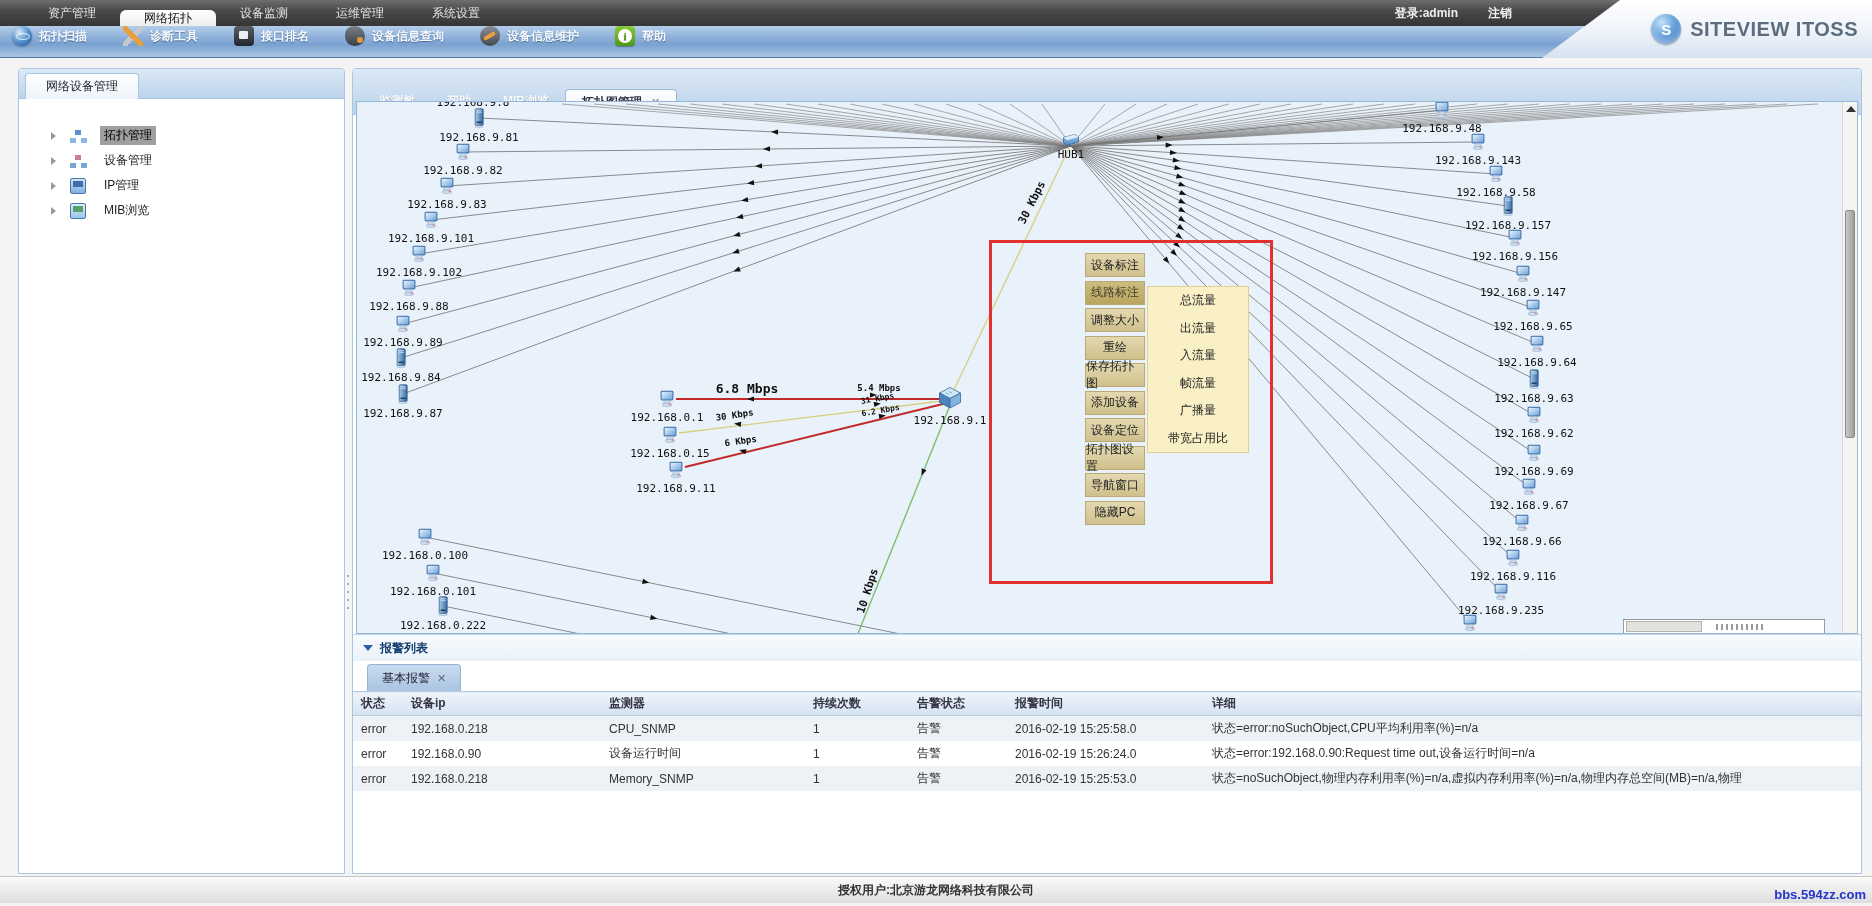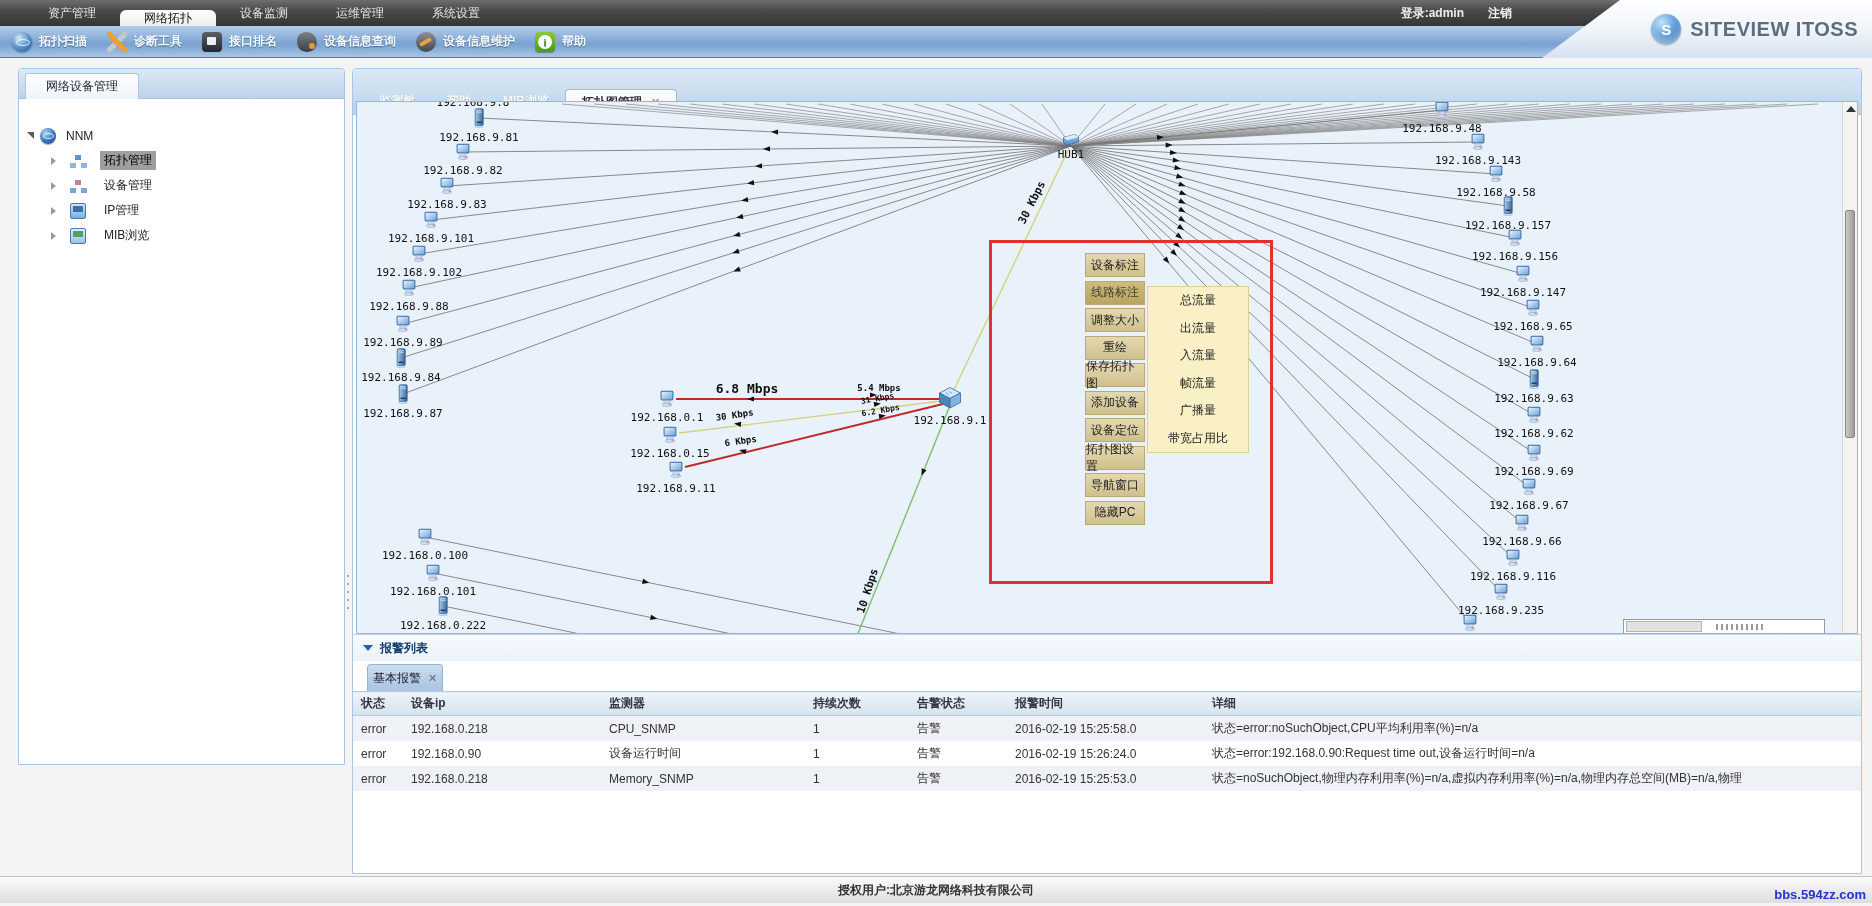--- a/index.html
+++ b/index.html
@@ -8,26 +8,26 @@
        font-family:"Liberation Sans","DejaVu Sans",sans-serif;background:#f4f4f4;}
 
   
   .menubar{position:absolute;left:0;top:0;width:100%;height:26px;
            background:linear-gradient(#6e6e6e,#4a4a4a 40%,#353535);}
   .menu-items{display:flex;height:100%;padding-left:24px;}
   .menu-item{color:#e6e6e6;font-size:12px;font-weight:normal;padding:0 24px;
              display:flex;align-items:center;cursor:default;}
   .menu-item.active{background:linear-gradient(#ffffff,#ededed);color:#111;
              border-radius:6px 6px 0 0;margin-top:10px;}
-  .login-area{position:absolute;right:360px;top:0;height:26px;display:flex;gap:24px;
+  .login-area{position:absolute;right:360px;top:0;height:26px;display:flex;gap:30px;
              align-items:center;color:#eee;font-size:12px;font-weight:bold;}
   .toolbar{position:absolute;left:0;top:26px;width:100%;height:32px;
            background:linear-gradient(#b3cdea,#86abd7 45%,#7aa2d0 60%,#a9c5e5);
            border-bottom:1px solid #54779f;}
-  .toolbar-buttons{display:flex;align-items:center;height:100%;padding-left:12px;gap:20px;}
+  .toolbar-buttons{display:flex;align-items:flex-start;height:100%;padding-left:12px;gap:36px;}
   .toolbar-button{display:flex;align-items:center;gap:7px;color:#f7fbff;font-size:12px;
            font-weight:bold;text-shadow:0 1px 1px rgba(20,50,90,.55);cursor:default;}
   .ico{width:20px;height:20px;position:relative;display:inline-block;flex:none;}
   .ico-globe-scan{border-radius:50%;background:radial-gradient(circle at 35% 30%,#d2e8fb,#4f8cc8 55%,#1d4e8e);box-shadow:0 1px 2px rgba(0,0,0,.35);}
   .ico-globe-scan::after{content:'';position:absolute;left:4px;top:7px;width:12px;height:5px;border-radius:50%;border:1px solid rgba(255,255,255,.75);}
   .ico-diagnose-tools{background:
       linear-gradient(45deg,transparent 40%,#e8a03c 40%,#e8a03c 58%,transparent 58%),
       linear-gradient(-45deg,transparent 40%,#c3c8cf 40%,#c3c8cf 58%,transparent 58%);}
   .ico-port-rank{background:linear-gradient(#5a5f66,#23272d);border-radius:4px;}
   .ico-port-rank::after{content:'';position:absolute;left:5px;top:5px;width:9px;height:8px;background:#e9eff5;border-radius:1px;}
@@ -44,21 +44,21 @@
       clip-path:polygon(78px 0,100% 0,100% 100%,0 100%);
       display:flex;align-items:center;justify-content:flex-end;padding-right:14px;gap:9px;}
   .brand-globe{width:30px;height:30px;border-radius:50%;flex:none;
       background:radial-gradient(circle at 35% 28%,#c3e2f9,#5d9ad8 50%,#1f5aa8);
       box-shadow:inset 0 -4px 6px rgba(255,255,255,.45),0 1px 2px rgba(0,0,0,.35);
       color:#fff;font-weight:bold;font-size:15px;display:flex;align-items:center;justify-content:center;}
   .brand-text{font-size:20px;font-weight:bold;color:#5d6d80;letter-spacing:.5px;}
 
   
   .panel{position:absolute;background:#fff;border:1px solid #a9c7e4;border-radius:4px 4px 0 0;}
-  .sidebar{left:18px;top:68px;width:327px;height:697px;}
+  .sidebar{left:18px;top:68px;width:327px;height:806px;}
   .main{left:352px;top:68px;width:1510px;height:806px;}
   .panel-head{height:30px;background:linear-gradient(#dcе9f6,#bcd3ea);
       background:linear-gradient(#dce9f6,#bcd3ea);
       border-bottom:1px solid #a9c7e4;border-radius:4px 4px 0 0;position:relative;}
   .side-tab{position:absolute;left:6px;top:4px;height:26px;padding:0 20px;
       background:linear-gradient(#fdfefe,#eef4fa);border:1px solid #a9c7e4;border-bottom:none;
       border-radius:4px 4px 0 0;font-size:12px;color:#223;display:flex;align-items:center;}
   .gear{position:absolute;right:8px;top:9px;width:8px;height:8px;border-radius:50%;
       border:3px dotted #cfe0ef;cursor:pointer;}
 
@@ -113,21 +113,21 @@
       font-size:12px;color:#222;cursor:pointer;}
   .ctx-item.selected{background:linear-gradient(#cdbc80,#b9a55e);color:#44402a;}
   .ctx-submenu{position:absolute;left:790px;top:184px;width:102px;background:#f9f0c6;border:1px solid #e0d193;}
   .sub-item{height:27.5px;display:flex;align-items:center;justify-content:center;font-size:12px;color:#222;cursor:pointer;}
 
   
   .alarm{position:absolute;left:0;top:565px;right:0;bottom:0;background:#fff;border-top:1px solid #c3d6e8;}
   .alarm-head{height:26px;display:flex;align-items:center;gap:7px;padding-left:10px;
       background:linear-gradient(#f7fafd,#eaf2f9);color:#123c6e;font-weight:bold;font-size:12px;cursor:pointer;}
   .tri-down{width:0;height:0;border-left:5px solid transparent;border-right:5px solid transparent;border-top:6px solid #2a5fa5;}
-  .alarm-tab{margin-left:14px;margin-top:3px;width:76px;height:27px;
+  .alarm-tab{margin-left:14px;margin-top:3px;width:94px;height:27px;
       background:linear-gradient(#cadcf0,#a9c3e1);border:1px solid #94b4d6;border-bottom:none;
       border-radius:4px 4px 0 0;display:flex;align-items:center;justify-content:center;gap:7px;
       font-size:12px;color:#223;cursor:pointer;}
   .alarm-tab .tab-close{color:#667;font-size:11px;}
   .alarm-table{width:100%;border-collapse:collapse;table-layout:fixed;font-size:12px;}
   .alarm-table th{background:linear-gradient(#eef4fa,#d4e2f0);border-top:1px solid #b9cce0;border-bottom:1px solid #b9cce0;
       text-align:left;padding:3px 8px;color:#334;height:16px;white-space:nowrap;overflow:hidden;}
   .alarm-table td{padding:4px 8px;white-space:nowrap;overflow:hidden;color:#333;height:15px;}
   .alarm-table tbody tr:nth-child(odd){background:#eef2f7;}
 
@@ -216,25 +216,20 @@
   </div>
 
   <div class="panel sidebar">
     <div class="panel-head">
       <div class="side-tab">
         <span>网络设备管理</span>
       </div>
       <span class="gear"></span>
     </div>
     <div class="tree">
-      <div class="tree-root">
-        <span class="caret-open"></span>
-        <span class="tico tico-nnm"></span>
-        <span class="lbl">NNM</span>
-      </div>
       <div>
 
           <div class="tree-item selected">
             <span class="caret-closed"></span>
             <span class="tico tico-topology"></span>
             <span class="lbl">拓扑管理</span>
           </div>
 
           <div class="tree-item">
             <span class="caret-closed"></span>

